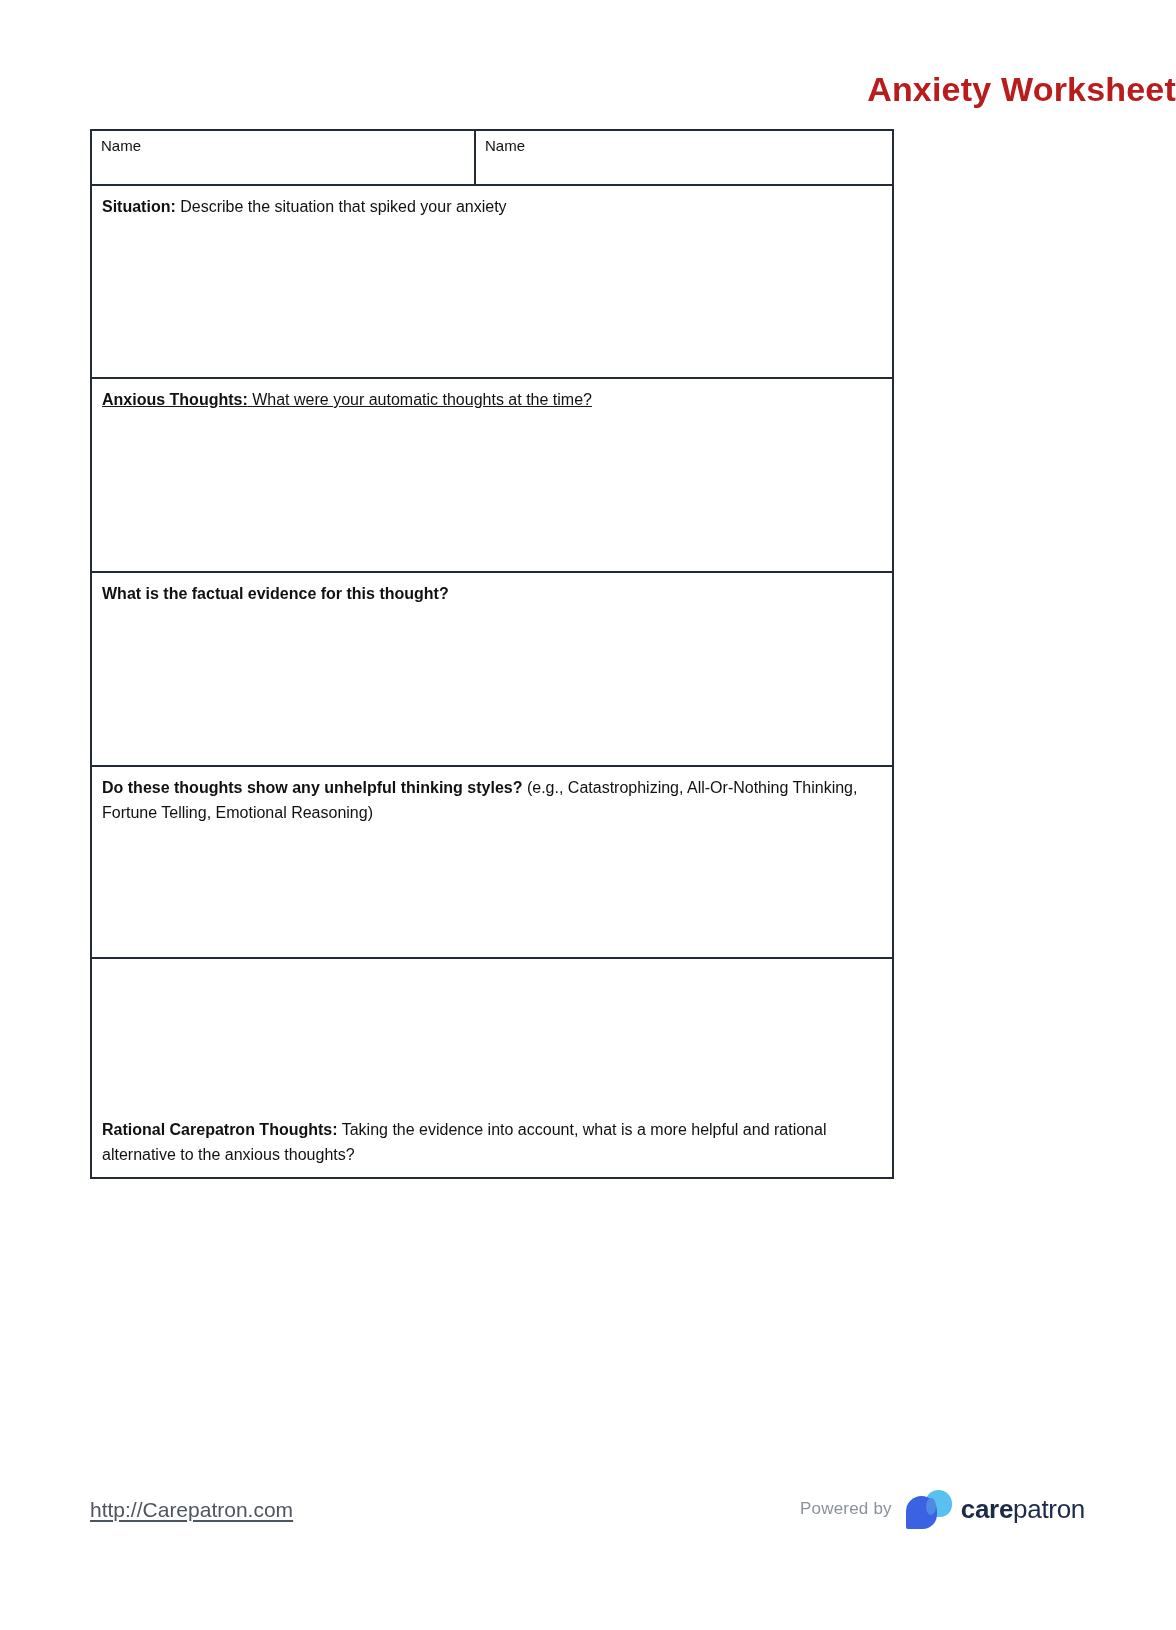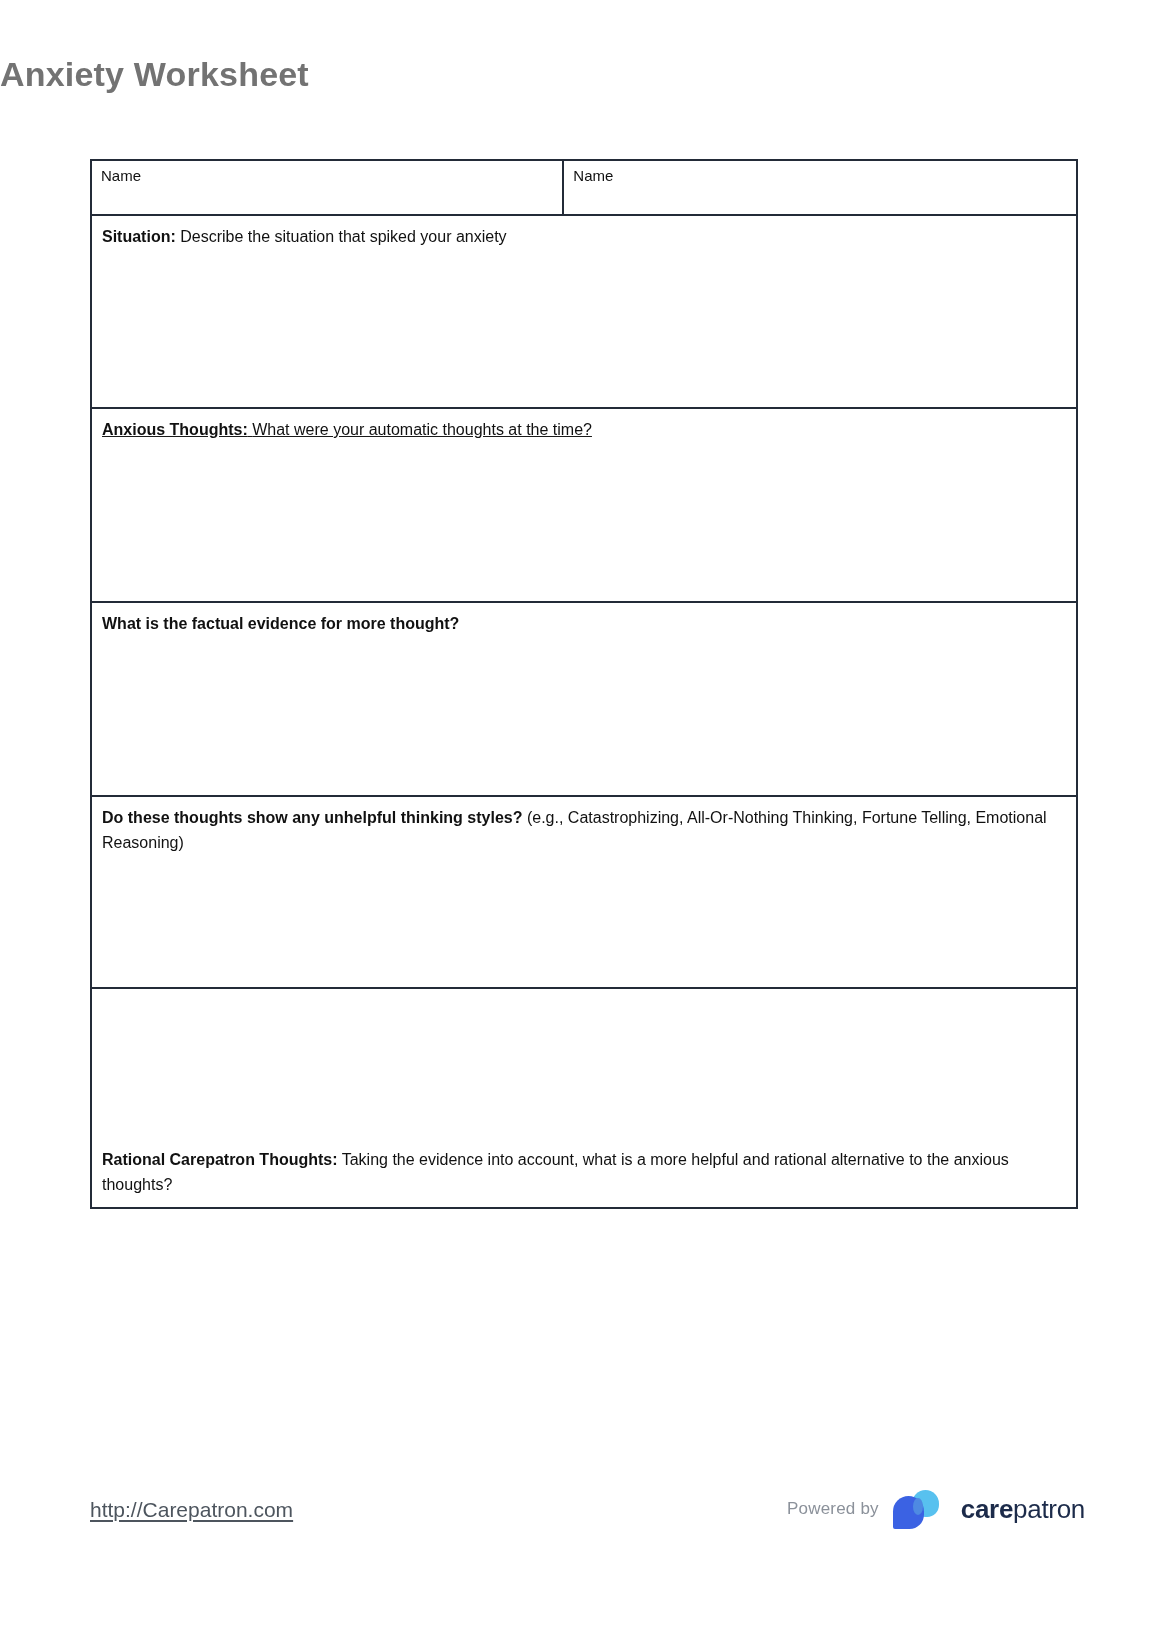--- a/index.html
+++ b/index.html
@@ -5,32 +5,32 @@
   * { margin: 0; padding: 0; box-sizing: border-box; }
   html, body { background: #ffffff; }
   body {
     width: 1176px;
     height: 1630px;
     position: relative;
     font-family: "Liberation Sans", sans-serif;
     color: #1a1a1a;
   }
   .page-title {
-    text-align: left;
+    text-align: right;
     font-size: 34px;
     font-weight: 700;
     letter-spacing: 0.2px;
-    padding-top: 55px;
-    color: #737373;
+    padding-top: 70px;
+    color: #b91c1c;
   }
   .worksheet {
     position: absolute;
     left: 90px;
-    top: 159px;
-    width: 988px;
+    top: 129px;
+    width: 804px;
     border: 2px solid #232b38;
     background: #ffffff;
   }
   .header-row {
     display: flex;
     height: 53px;
   }
   .header-cell {
     position: relative;
     padding: 6px 9px;
@@ -85,21 +85,21 @@
     display: flex;
     align-items: center;
     gap: 14px;
     padding-top: 10px;
   }
   .powered-by-text {
     font-size: 17px;
     color: #8b919a;
     letter-spacing: 0.2px;
   }
-  .brand-lockup { display: flex; align-items: center; gap: 20px; }
+  .brand-lockup { display: flex; align-items: center; gap: 7px; }
   .logo {
     position: relative;
     width: 48px;
     height: 42px;
   }
   .bubble-light {
     position: absolute;
     right: 2px; top: 2px;
     width: 27px; height: 27px;
     background: #58c1ef;
@@ -150,21 +150,21 @@
     <div class="section-header"><span class="sec-label">Situation:</span> <span class="sec-prompt">Describe the situation that spiked your anxiety</span></div>
     <div class="section-write-area"></div>
   </div>
 
   <div class="section-row">
     <div class="section-header"><span class="sec-label">Anxious Thoughts:</span> <span class="sec-prompt">What were your automatic thoughts at the time?</span></div>
     <div class="section-write-area"></div>
   </div>
 
   <div class="section-row">
-    <div class="section-header"><span class="sec-label">What is the factual evidence for more thought?</span> <span class="sec-prompt"></span></div>
+    <div class="section-header"><span class="sec-label">What is the factual evidence for this thought?</span> <span class="sec-prompt"></span></div>
     <div class="section-write-area"></div>
   </div>
 
 
   <div class="section-row">
     <div class="section-header"><span class="sec-label">Do these thoughts show any unhelpful thinking styles?</span> <span class="sec-prompt">(e.g., Catastrophizing, All-Or-Nothing Thinking, Fortune Telling, Emotional Reasoning)</span></div>
     <div class="section-write-area"></div>
   </div>
 
   <div class="section-row">

